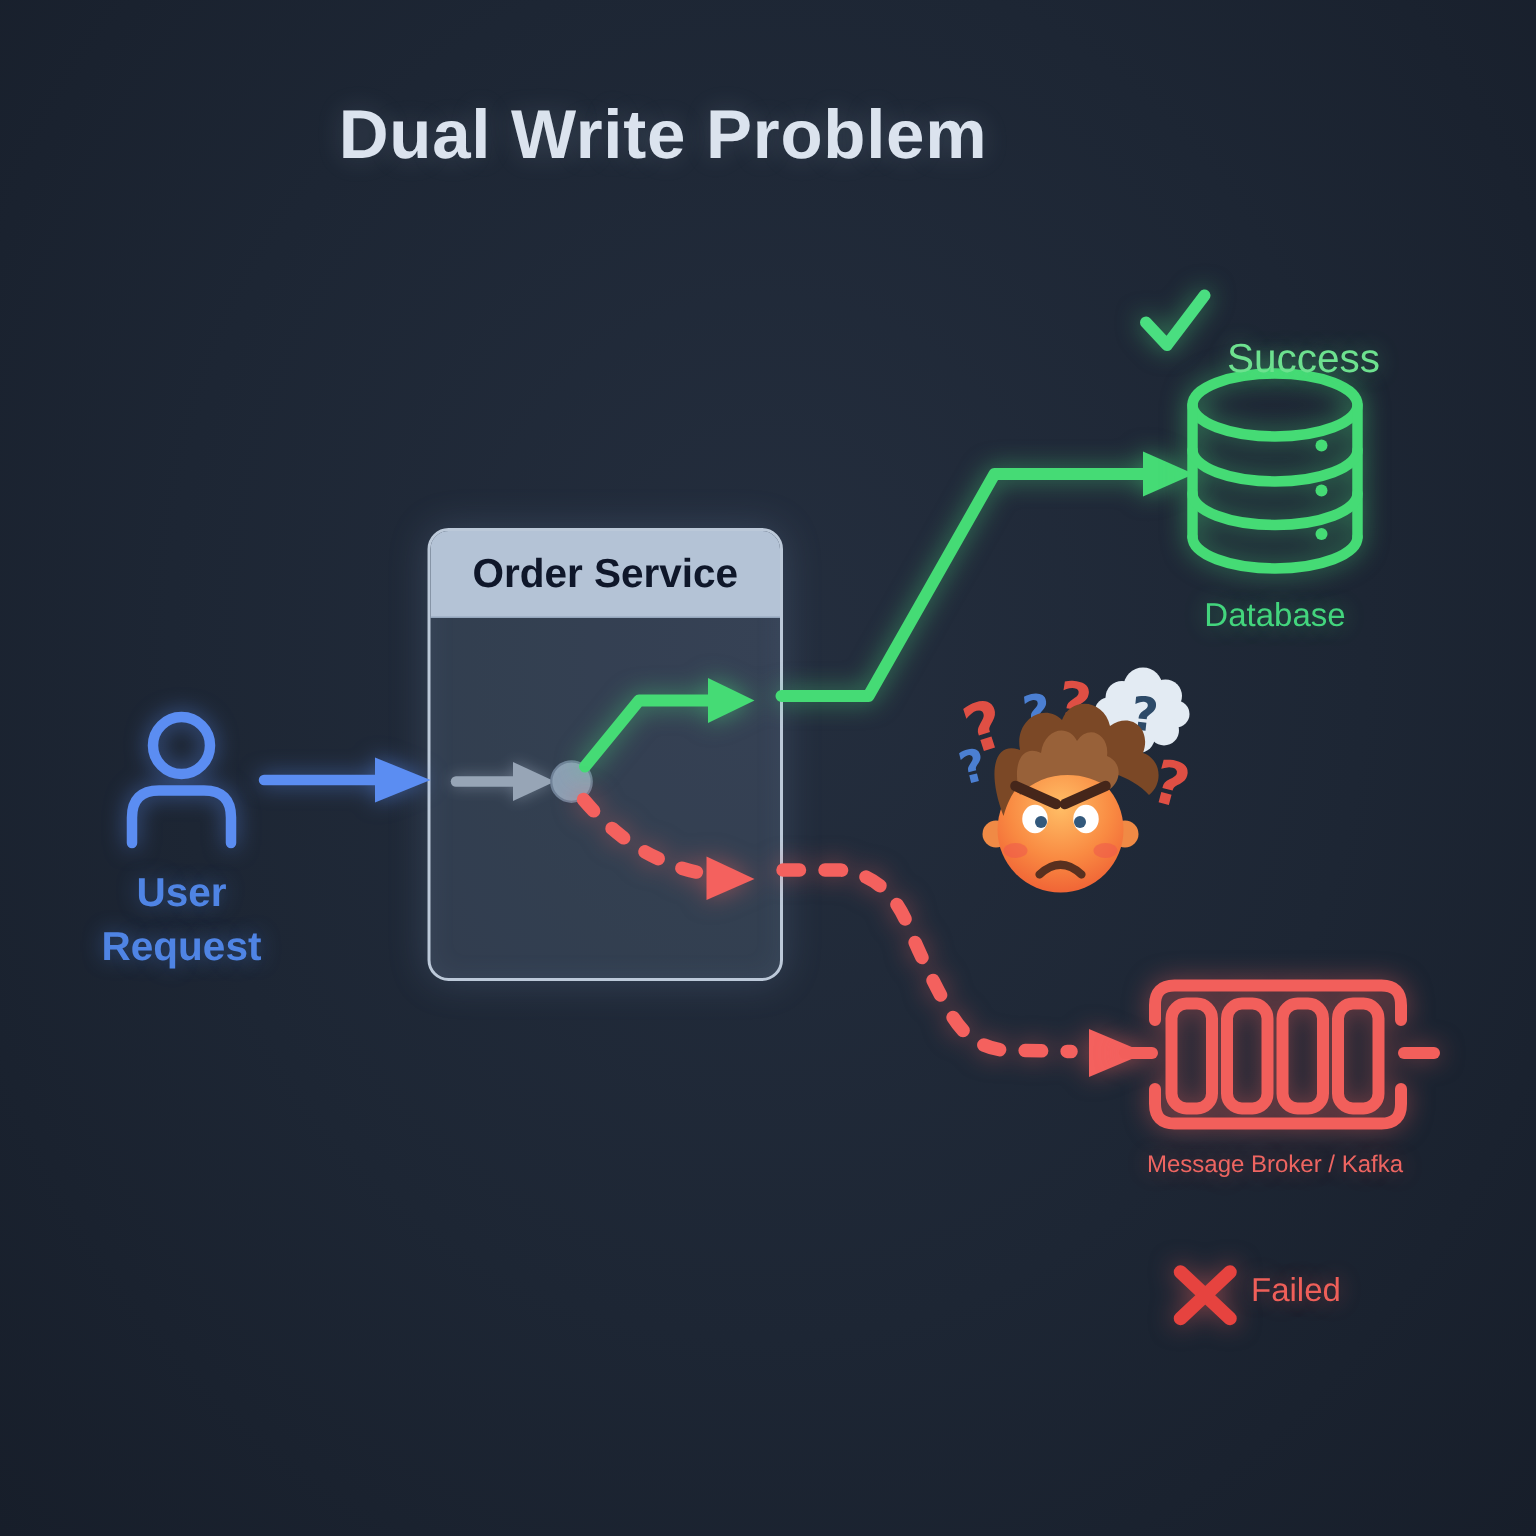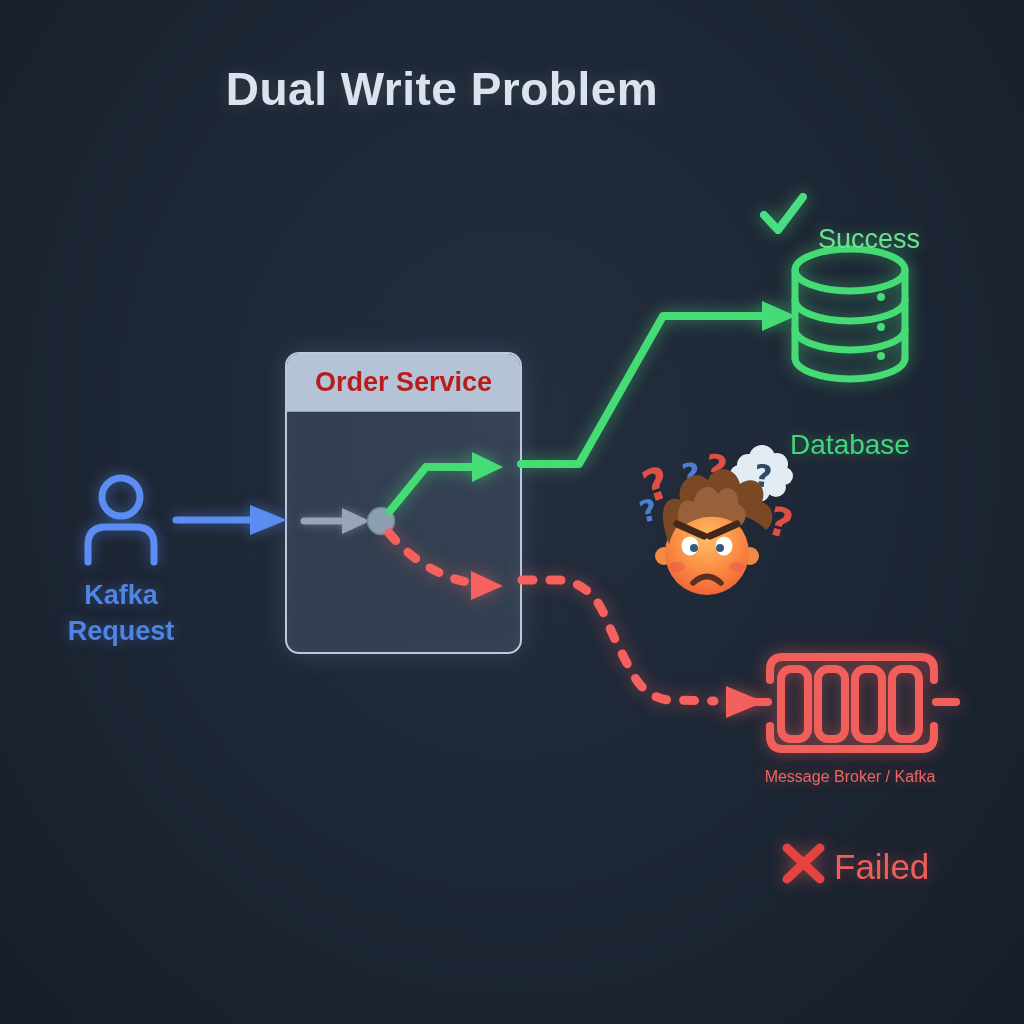--- a/index.html
+++ b/index.html
@@ -23,42 +23,41 @@
     border:2.5px solid #bcc9d9;border-radius:14px;
     background:rgba(150,175,205,.16);
     box-shadow:0 0 26px rgba(130,160,200,.22), inset 0 0 18px rgba(130,160,200,.10);
     overflow:hidden;
   }
   .service-header{
     height:57px;background:#b4c3d6;
     display:flex;align-items:center;justify-content:center;
     border-bottom:1.5px solid #93a5bb;
   }
-  .service-title{font-size:27px;font-weight:600;color:#b91c1c;}
+  .service-title{font-size:27px;font-weight:600;color:#0f172a;}
   .label{line-height:1.32;text-align:center;}
   .user-label{
     left:42px;top:578px;width:158px;font-size:27px;font-weight:600;color:#4f84e4;
     text-shadow:0 0 14px rgba(80,135,230,.45);
   }
   .success-label{
     left:818px;top:200px;font-size:27px;font-weight:500;color:#6de18f;
     text-shadow:0 0 14px rgba(90,220,140,.45);
     margin-top:24px;
   }
   .database-label{
-    left:770px;top:395px;width:160px;font-size:28px;font-weight:500;color:#43d57d;
+    left:770px;top:395px;width:160px;font-size:22px;font-weight:500;color:#43d57d;
     text-shadow:0 0 14px rgba(70,215,125,.45);
-    margin-top:32px;
   }
   .broker-label{
     left:728px;top:766px;width:244px;font-size:16px;font-weight:500;color:#ee6561;
     text-shadow:0 0 14px rgba(240,95,90,.4);
   }
   .failed-label{
-    left:834px;top:847px;font-size:35px;font-weight:500;color:#ef5f59;
+    left:834px;top:847px;font-size:22px;font-weight:500;color:#ef5f59;
     text-shadow:0 0 14px rgba(240,95,90,.45);
   }
   svg.art{left:0;top:0;pointer-events:none;}
   .glow-blue{filter:drop-shadow(0 0 7px rgba(91,141,242,.55));}
   .glow-green{filter:drop-shadow(0 0 8px rgba(74,222,128,.55));}
   .glow-red{filter:drop-shadow(0 0 8px rgba(244,97,94,.5));}
   .glow-soft{filter:drop-shadow(0 0 5px rgba(200,215,235,.35));}
   .qmark{font-family:"DejaVu Sans", sans-serif;font-weight:bold;}
 </style>
 </head>
@@ -185,19 +184,19 @@
         <ellipse cx="724" cy="546" rx="8.5" ry="9.5" fill="#ffffff"></ellipse>
         <circle cx="694" cy="548" r="4" fill="#33597c"></circle>
         <circle cx="720" cy="548" r="4" fill="#33597c"></circle>
         <path d="M677,524 L704,536" stroke="#45261a" stroke-width="7" stroke-linecap="round" fill="none"></path>
         <path d="M737,524 L710,536" stroke="#45261a" stroke-width="7" stroke-linecap="round" fill="none"></path>
         <path d="M693,583 Q707,570 721,583" stroke="#59301f" stroke-width="5.5" stroke-linecap="round" fill="none"></path>
       </g>
     </g>
   </svg>
 
-  <div class="abs label user-label">Kafka Request</div>
+  <div class="abs label user-label">User Request</div>
   <div class="abs success-label">Success</div>
   <div class="abs label database-label">Database</div>
   <div class="abs label broker-label">Message Broker / Kafka</div>
   <div class="abs failed-label">Failed</div>
 
 </div>
 
 </body></html>

